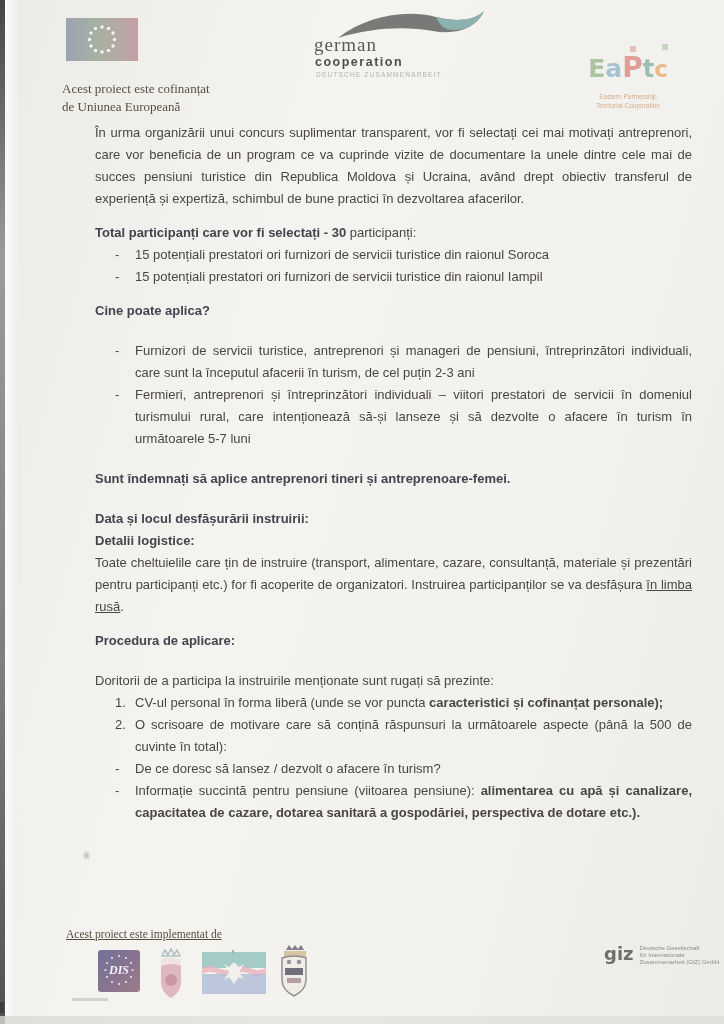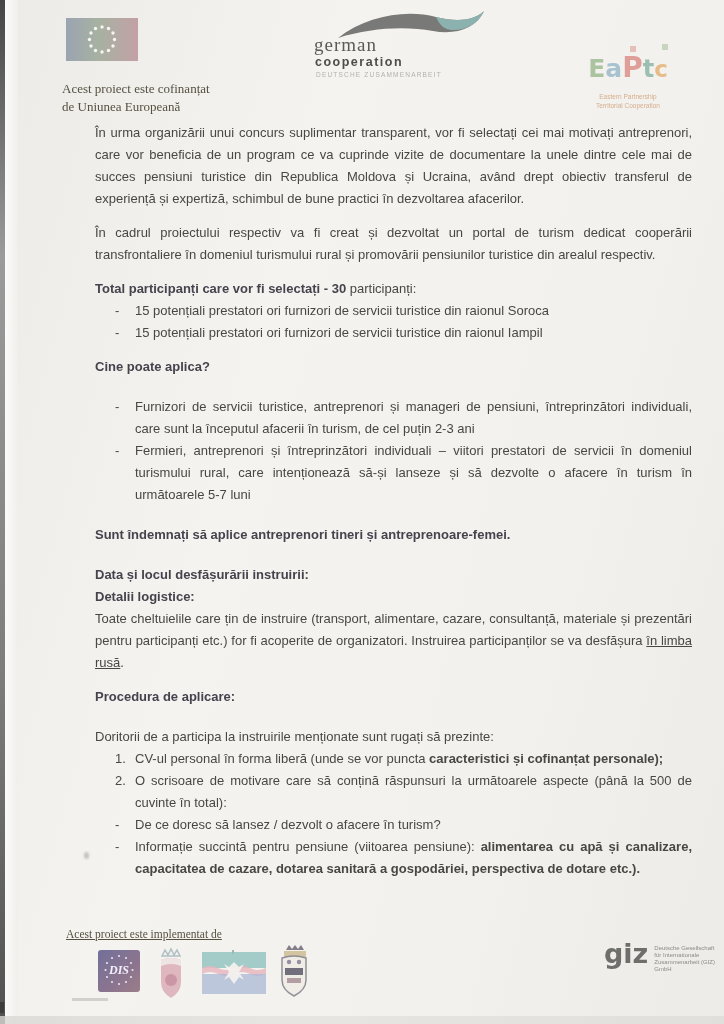--- a/index.html
+++ b/index.html
@@ -55,21 +55,21 @@
     font-size:11.5px;color:#55503f;text-decoration:underline;}
   .logo-row{position:absolute;left:70px;top:950px;height:60px;}
   .plogo{position:absolute;top:0;padding-left:28px;}
   .bis-box{width:42px;height:42px;background:linear-gradient(135deg,#5c5a8c,#7a5f7e 60%,#8c6a77);
     border-radius:3px;position:relative;opacity:.85;}
   .bis-text{position:absolute;left:0;right:0;top:13px;text-align:center;color:#f2f0ff;
     font-family:"Liberation Serif",serif;font-style:italic;font-weight:bold;font-size:12px;}
   .bis-caption{position:absolute;left:2px;top:48px;width:36px;height:3px;background:#c6c4bf;
     opacity:.7;filter:blur(.5px);}
   .giz{position:absolute;left:604px;top:940px;display:flex;}
-  .giz-word{font-size:27px;font-weight:bold;color:#6e6e6c;line-height:28px;
+  .giz-word{font-size:18px;font-weight:bold;color:#6e6e6c;line-height:28px;
     font-family:"DejaVu Sans",sans-serif;}
   .giz-sub{margin-left:6px;margin-top:5px;font-size:6px;line-height:7px;color:#8d8b87;}
 </style>
 </head>
 <body>
 
 <div class="page">
 
   <div class="edge-strip"></div>
   <div class="edge-band"></div>
@@ -130,21 +130,20 @@
     <div class="eaptc-tag">
       <div>Eastern Partnership</div>
       <div>Territorial Cooperation</div>
     </div>
   </div>
 
   <div class="bodytext">
 
     <p>În urma organizării unui concurs suplimentar transparent, vor fi selectați cei mai motivați antreprenori, care vor beneficia de un program ce va cuprinde vizite de documentare la unele dintre cele mai de succes pensiuni turistice din Republica Moldova și Ucraina, având drept obiectiv transferul de experiență și expertiză, schimbul de bune practici în dezvoltarea afacerilor.</p>
 
-    <p>În cadrul proiectului respectiv va fi creat și dezvoltat un portal de turism dedicat cooperării transfrontaliere în domeniul turismului rural și promovării pensiunilor turistice din arealul respectiv.</p>
 
     <div>
       <span class="hd">Total participanți care vor fi selectați - 30</span><span> participanți:</span>
     </div>
     <div class="li">
       <span class="mark">-</span>
       <span class="txt">15 potențiali prestatori ori  furnizori de servicii turistice din raionul Soroca</span>
     </div>
     <div class="li">
       <span class="mark">-</span>

